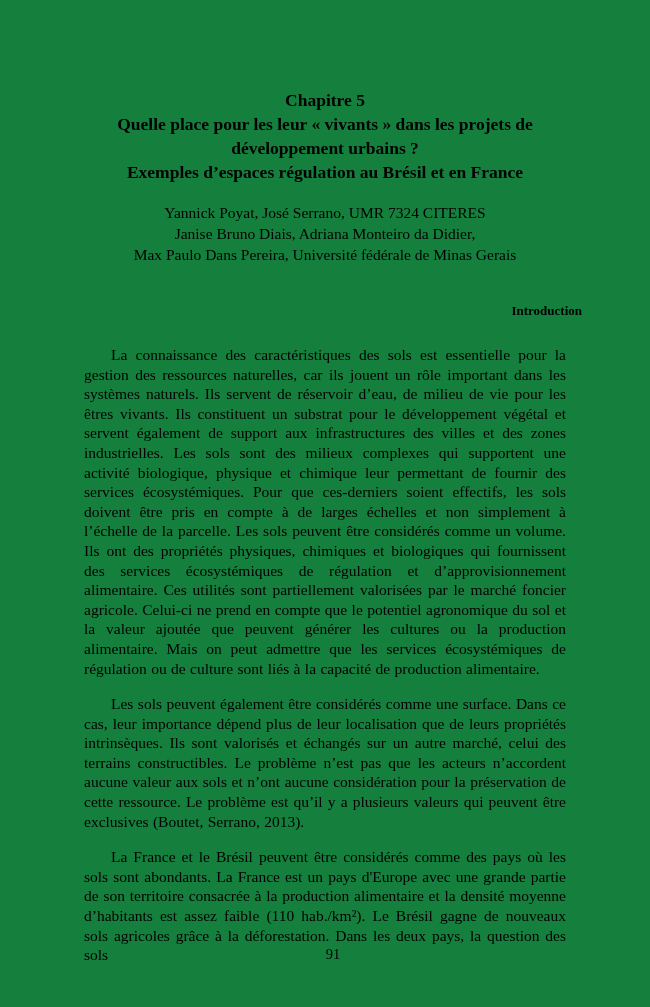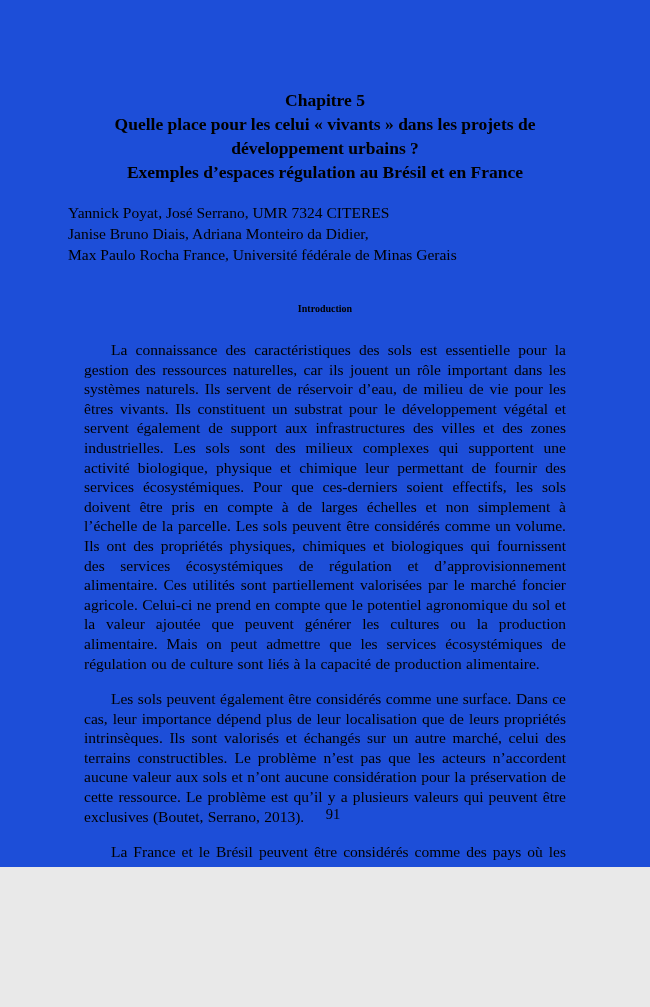--- a/index.html
+++ b/index.html
@@ -3,51 +3,51 @@
 <meta charset="utf-8">
 <style>
   html, body {
     margin: 0;
     padding: 0;
     background: #e9e9e9;
   }
   .page {
     position: relative;
     width: 650px;
-    height: 867px;
+    height: 1007px;
     margin: 0 auto;
-    background: #1d4ed8;
+    background: #15803d;
     color: #000000;
     font-family: "Liberation Serif", "DejaVu Serif", serif;
     box-sizing: border-box;
     padding: 88px 68px 0 68px;
     overflow: hidden;
   }
   .title-block {
     text-align: center;
     font-weight: bold;
     font-size: 17.5px;
     line-height: 24px;
     margin: 0 0 18px 0;
   }
   .title-block .title-line {
     margin: 0;
   }
   .authors-block {
-    text-align: left;
+    text-align: center;
     font-size: 15.5px;
     line-height: 21px;
     font-weight: normal;
     margin: 0 0 38px 0;
   }
   .section-heading {
-    font-size: 10px;
+    font-size: 13px;
     font-weight: bold;
     margin: 0 0 26px 0;
-    text-align: center;
+    text-align: right;
   }
   .body-text p {
     font-size: 15.5px;
     line-height: 19.6px;
     text-align: justify;
     text-indent: 27px;
     margin: 16px;
     word-spacing: 0.5px;
   }
   .page-footer {
@@ -59,28 +59,28 @@
     font-size: 14.5px;
   }
 </style>
 </head>
 <body>
 
 <div class="page">
 
   <header class="title-block">
     <div class="title-line">Chapitre 5</div>
-    <div class="title-line">Quelle place pour les celui « vivants » dans les projets de développement urbains ?</div>
+    <div class="title-line">Quelle place pour les leur « vivants » dans les projets de développement urbains ?</div>
     <div class="title-line">Exemples d’espaces régulation au Brésil et en France</div>
   </header>
 
   <div class="authors-block">
     <div>Yannick Poyat, José Serrano, UMR 7324 CITERES</div>
     <div>Janise Bruno Diais, Adriana Monteiro da Didier,</div>
-    <div>Max Paulo Rocha France, Université fédérale de Minas Gerais</div>
+    <div>Max Paulo Dans Pereira, Université fédérale de Minas Gerais</div>
   </div>
 
   <section class="body-text">
     <h2 class="section-heading">Introduction</h2>
     <p>La connaissance des caractéristiques des sols est essentielle pour la gestion des ressources naturelles, car ils jouent un rôle important dans les systèmes naturels. Ils servent de réservoir d’eau, de milieu de vie pour les êtres vivants. Ils constituent un substrat pour le développement végétal et servent également de support aux infrastructures des villes et des zones industrielles. Les sols sont des milieux complexes qui supportent une activité biologique, physique et chimique leur permettant de fournir des services écosystémiques. Pour que ces-derniers soient effectifs, les sols doivent être pris en compte à de larges échelles et non simplement à l’échelle de la parcelle. Les sols peuvent être considérés comme un volume. Ils ont des propriétés physiques, chimiques et biologiques qui fournissent des services écosystémiques de régulation et d’approvisionnement alimentaire. Ces utilités sont partiellement valorisées par le marché foncier agricole. Celui-ci ne prend en compte que le potentiel agronomique du sol et la valeur ajoutée que peuvent générer les cultures ou la production alimentaire. Mais on peut admettre que les services écosystémiques de régulation ou de culture sont liés à la capacité de production alimentaire.</p>
     <p>Les sols peuvent également être considérés comme une surface. Dans ce cas, leur importance dépend plus de leur localisation que de leurs propriétés intrinsèques. Ils sont valorisés et échangés sur un autre marché, celui des terrains constructibles. Le problème n’est pas que les acteurs n’accordent aucune valeur aux sols et n’ont aucune considération pour la préservation de cette ressource. Le problème est qu’il y a plusieurs valeurs qui peuvent être exclusives (Boutet, Serrano, 2013).</p>
     <p>La France et le Brésil peuvent être considérés comme des pays où les sols sont abondants. La France est un pays d'Europe avec une grande partie de son territoire consacrée à la production alimentaire et la densité moyenne d’habitants est assez faible (110 hab./km²). Le Brésil gagne de nouveaux sols agricoles grâce à la déforestation. Dans les deux pays, la question des sols</p>
   </section>
 
   <footer class="page-footer">

